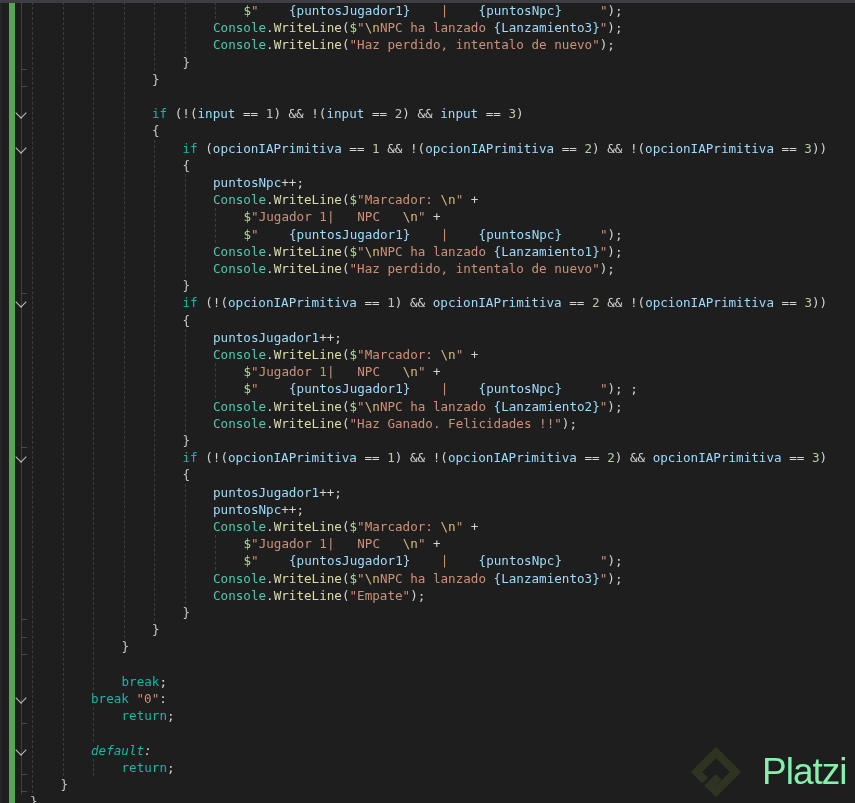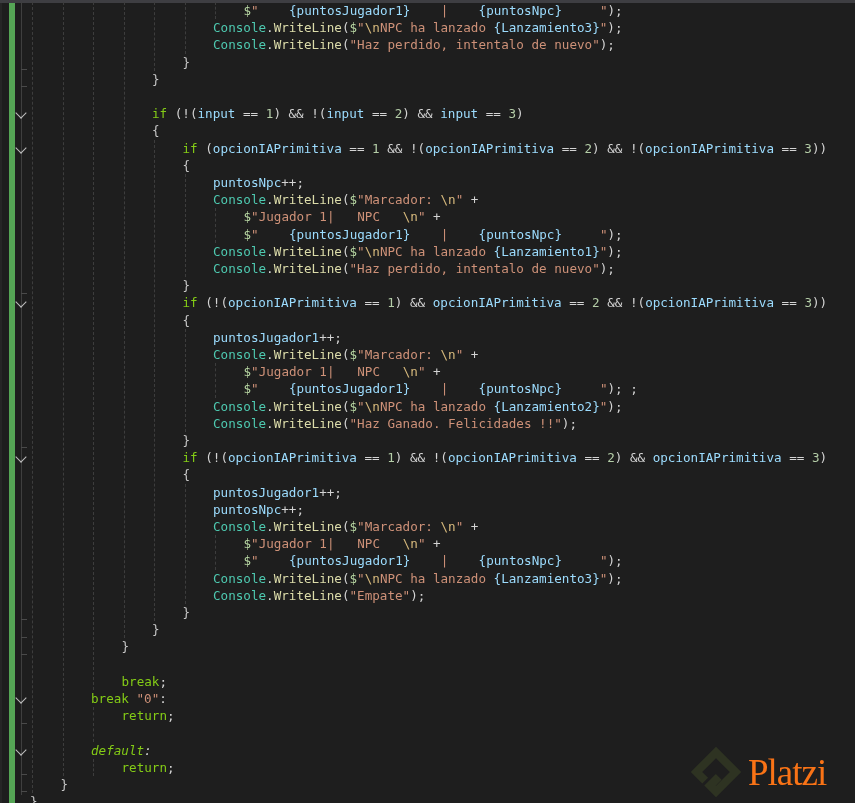--- a/index.html
+++ b/index.html
@@ -7,34 +7,34 @@
          font-family:"DejaVu Sans Mono","Liberation Mono",monospace;font-size:12.6px;}
   .top-strip{position:absolute;left:0;top:0;width:855px;height:3px;background:#3e3e42;}
   .change-bar{position:absolute;left:9px;top:3px;width:6px;height:800px;background:#55a555;}
   .left-edge{position:absolute;left:0;top:3px;width:2px;height:800px;background:#262626;}
   .outline-line{position:absolute;width:1px;background:#3f3f3f;}
   .outline-tick{position:absolute;width:6px;height:1px;background:#4a4a4a;}
   .fold-chevron{position:absolute;width:7px;height:7px;border-left:1.5px solid #bfbfbf;
         border-bottom:1.5px solid #bfbfbf;transform:rotate(-45deg);}
   .indent-guide{position:absolute;width:0px;border-left:1px dashed #3d3d3d;}
   .code-line{position:absolute;height:17.2px;line-height:17.2px;white-space:pre;}
-  .tok-k{color:#84cc16;} 
+  .tok-k{color:#14b8a6;} 
   .tok-v{color:#9CDCFE;} 
   .tok-t{color:#4EC9B0;} 
   .tok-m{color:#DCDCAA;} 
   .tok-s{color:#CE9178;} 
   .tok-e{color:#D7BA7D;} 
   .tok-n{color:#B5CEA8;} 
   .tok-d{color:#B8D7A3;} 
   .tok-p{color:#D4D4D4;} 
   .tok-b{color:#C8C8C8;} 
   .watermark{position:absolute;left:690px;top:742px;width:165px;height:60px;display:flex;
         align-items:center;}
-  .watermark-text{font-family:Liberation Serif, serif;font-size:37px;
-        color:#f97316;letter-spacing:-1px;margin-left:6px;}
+  .watermark-text{font-family:Liberation Sans, sans-serif;font-size:37px;
+        color:#86efac;letter-spacing:-1px;margin-left:20px;}
 </style>
 </head>
 <body>
 
 <div id="stage">
   <div class="top-strip"></div>
   <div class="left-edge"></div>
   <div class="change-bar"></div>
   <div id="outline-layer">
       <div class="outline-line" style="left: 20.5px; top: 2px; height: 793px;"></div>

